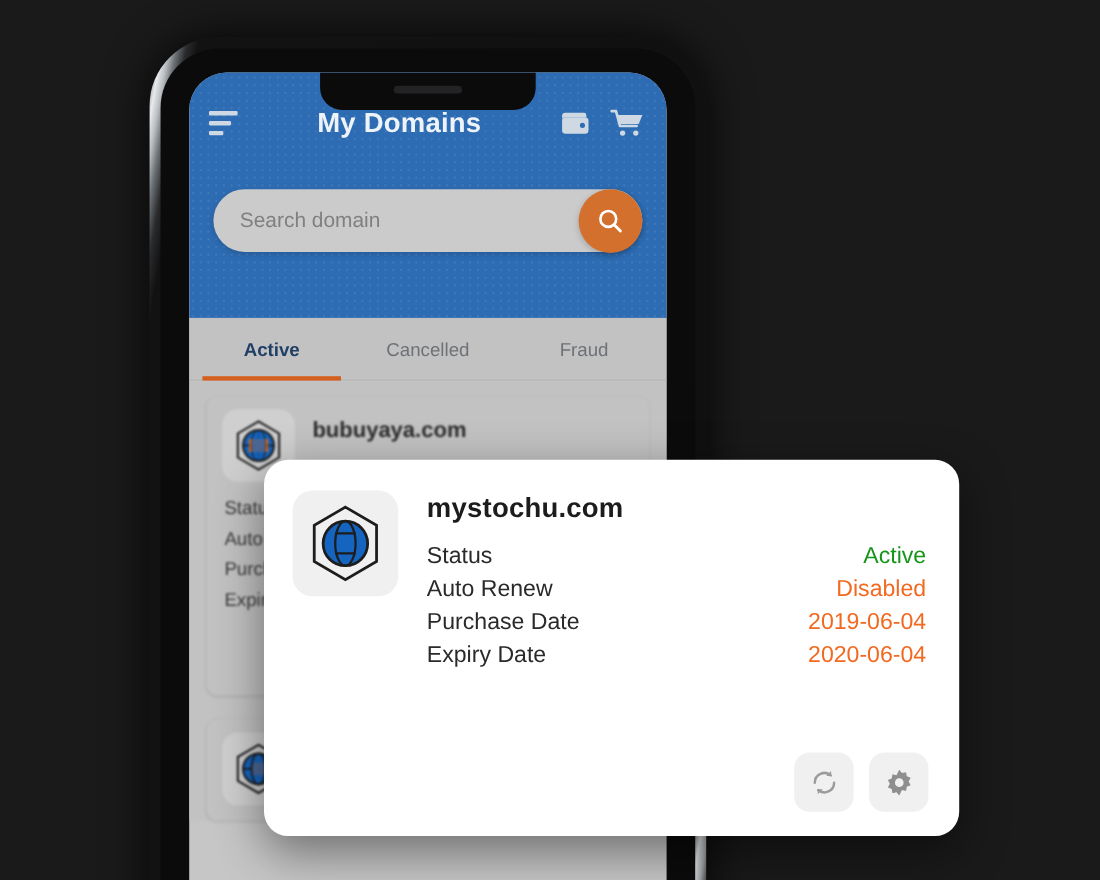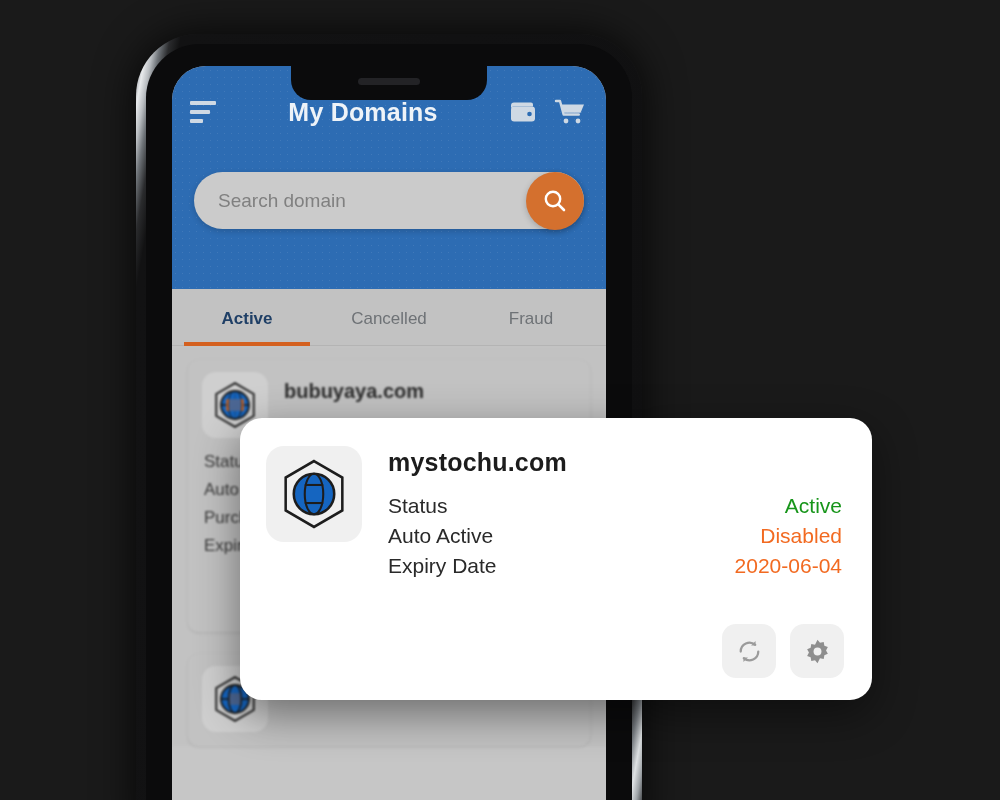--- a/index.html
+++ b/index.html
@@ -175,21 +175,21 @@
     width: 44px; height: 44px; border-radius: 12px;
     background: rgba(255,255,255,0.22);
     display: flex; align-items: center; justify-content: center;
     cursor: pointer;
   }
 
   
   .popup-card {
     position: absolute;
     left: 240px; top: 418px;
-    width: 632px; height: 282px;
+    width: 632px; height: 342px;
     background: #ffffff;
     border-radius: 22px;
     box-shadow: 0 14px 44px rgba(0,0,0,0.45);
     z-index: 100;
     padding: 28px 30px 20px 26px;
   }
   .pc-top { display: flex; gap: 26px; align-items: flex-start; }
   .pc-thumb {
     width: 96px; height: 96px; border-radius: 18px;
     background: #f0f0f0;
@@ -363,22 +363,26 @@
         </svg>
       </div>
       <div class="pc-body">
         <div class="pc-title">mystochu.com</div>
         <div class="pc-rows">
           <div class="pc-row">
             <span class="k">Status</span>
             <span class="v green">Active</span>
           </div>
           <div class="pc-row">
-            <span class="k">Auto Active</span>
+            <span class="k">Auto Renew</span>
             <span class="v">Disabled</span>
+          </div>
+          <div class="pc-row">
+            <span class="k">Purchase Date</span>
+            <span class="v">2019-06-04</span>
           </div>
           <div class="pc-row">
             <span class="k">Expiry Date</span>
             <span class="v">2020-06-04</span>
           </div>
         </div>
       </div>
     </div>
     <div class="pc-actions">
       <div class="pc-btn">

